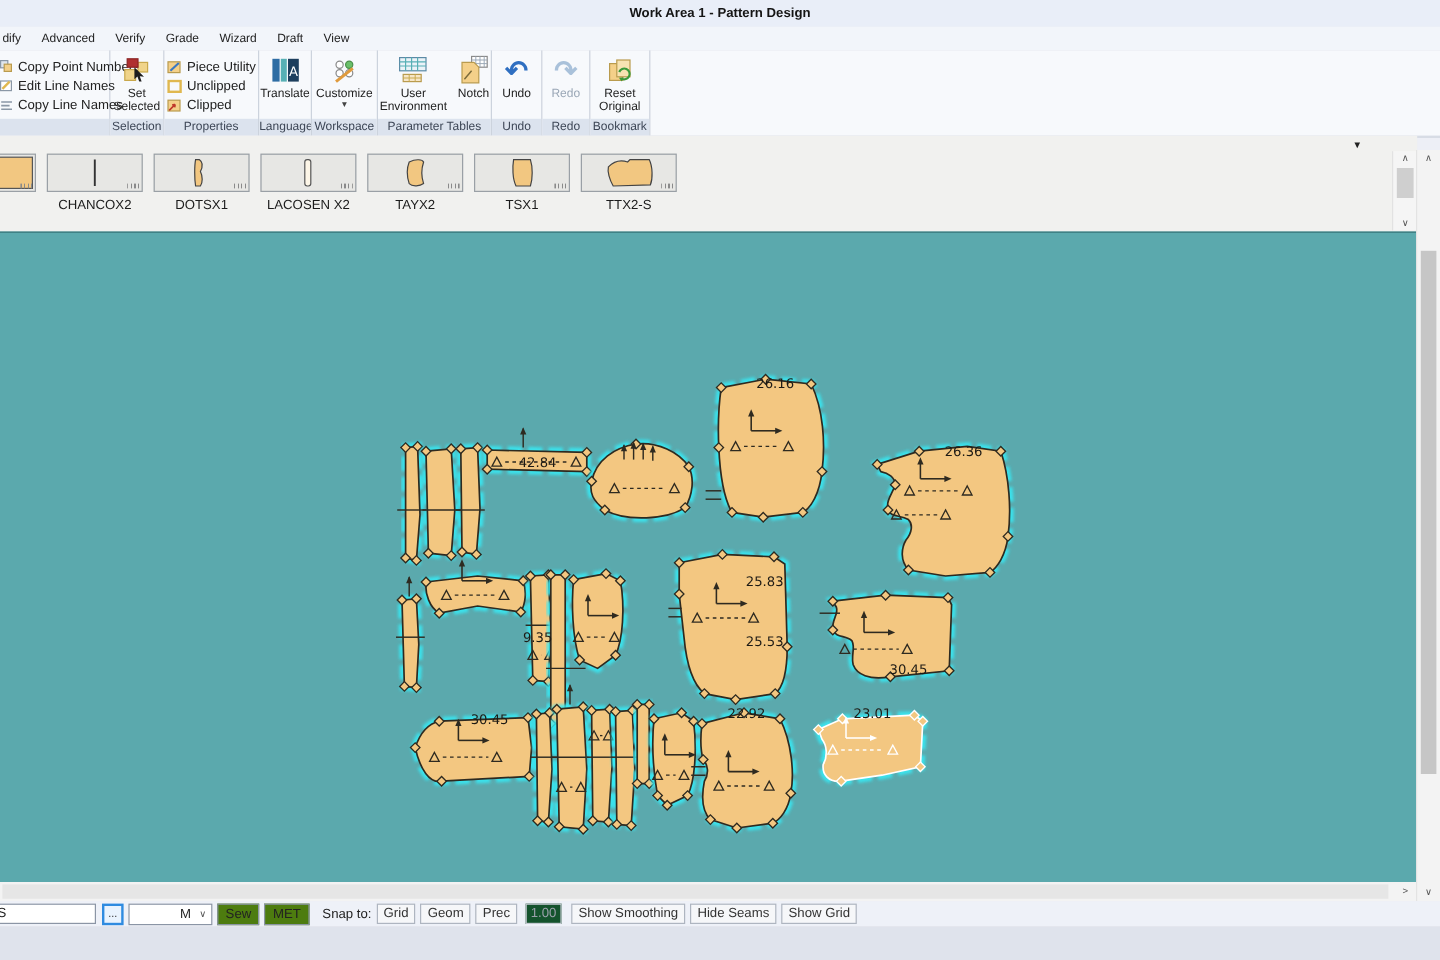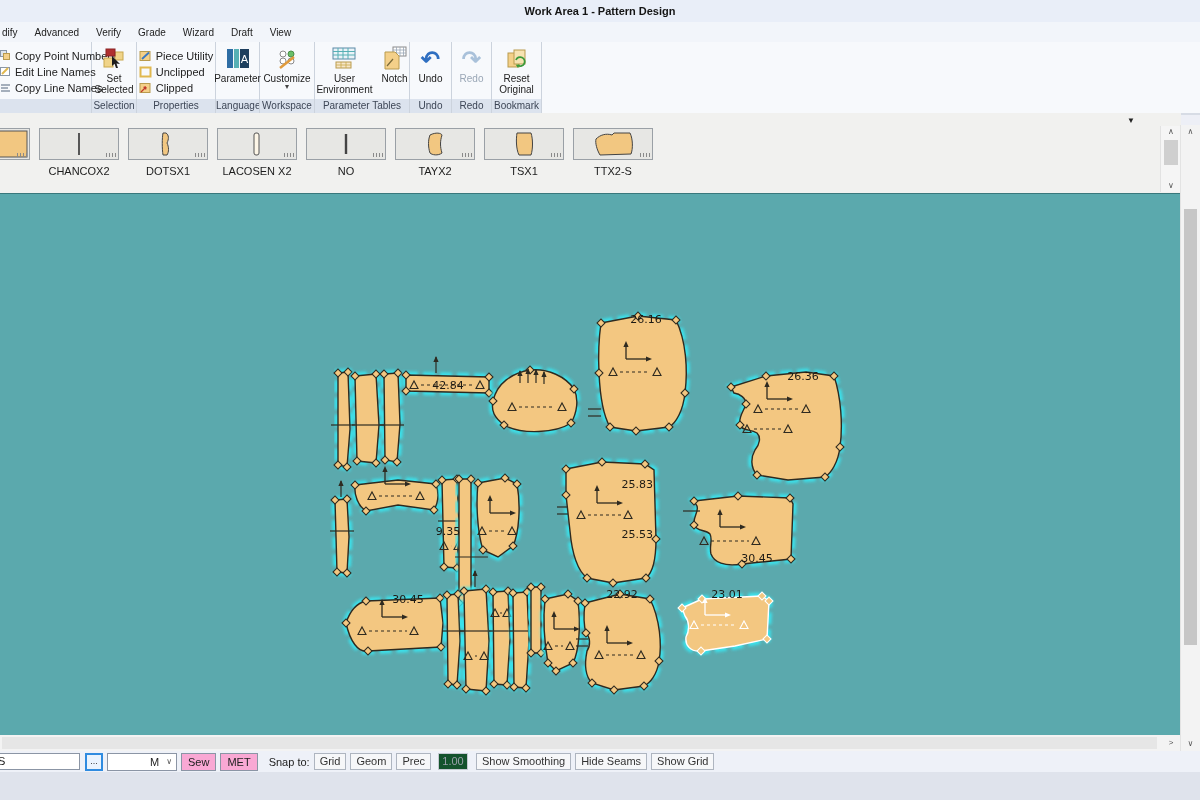--- a/index.html
+++ b/index.html
@@ -57,21 +57,21 @@
 
   
   .statusbar{position:absolute;top:751px;left:0;right:0;height:21px;background:#eef1f8;display:flex;align-items:center;font-size:11px;}
   .sinput{width:86px;height:17px;border:1px solid #8b95a5;background:#fff;font-size:11px;line-height:15px;padding:0 3px;
     margin-left:-6px;box-sizing:border-box;}
   .browse{width:18px;height:18px;border:2px solid #2f8be0;background:#e9f3fe;font-size:9px;line-height:12px;text-align:center;
     margin-left:5px;box-sizing:border-box;color:#333;}
   .sselect{width:70px;height:18px;border:1px solid #8b95a5;background:#fff;margin-left:4px;display:flex;align-items:center;
     justify-content:flex-end;padding:0 4px;gap:7px;box-sizing:border-box;}
   .sselect .chev{font-size:8px;color:#555;}
-  .sbtn{height:18px;border:1px solid #8b95a5;background:#f9a8d4;padding:0 6px;line-height:16px;margin-left:4px;box-sizing:border-box;}
+  .sbtn{height:18px;border:1px solid #8b95a5;background:#4d7c0f;padding:0 6px;line-height:16px;margin-left:4px;box-sizing:border-box;}
   .snaplbl{margin-left:11px;margin-right:0;}
   .snapbtn{height:17px;border:1px solid #aeb5c0;background:#f6f7f9;padding:0 5px;line-height:15px;margin-left:4px;color:#333;box-sizing:border-box;}
   .prec{width:30px;height:17px;border:1px solid #c4c9d1;background:#14532d;color:#9aa0ab;text-align:center;line-height:15px;margin-left:7px;box-sizing:border-box;}
   .tgl{margin-left:8px;}
   .footline{position:absolute;top:790px;left:0;right:0;height:1px;background:#dfe2ec;}
 
   
   .micon{flex:0 0 auto;display:inline-flex;}
 </style>
 </head>
@@ -182,21 +182,21 @@
       <div class="gbody">
         <div class="bigbtn">
           <span class="bicon">
             <svg width="26" height="24">
                 <rect x="2" y="2" width="6" height="19" fill="#2e6da4"></rect>
                 <rect x="9" y="2" width="5" height="19" fill="#57b0b5"></rect>
                 <rect x="15" y="2" width="9" height="19" fill="#1d3f5e"></rect>
                 <text x="19.5" y="16" font-size="11" fill="#fff" text-anchor="middle" font-family="DejaVu Sans">A</text>
               </svg>
             </span>
-          <span>Parameter</span>
+          <span>Translate</span>
         </div>
       </div>
       <div class="glabel">Language</div>
     </div>
 
     <div class="rgroup" style="width:55px">
       <div class="gbody">
         <div class="bigbtn">
           <span class="bicon">
             <svg width="22" height="22">
@@ -310,29 +310,20 @@
         <div class="tlabel">DOTSX1</div>
       </div>
       <div class="thumb">
         <div class="tbox">
           <svg width="78" height="30">
               <rect x="36" y="4" width="5" height="22" rx="2" fill="#fdf6e7" stroke="#555"></rect>
             </svg>
           <span class="grip"></span>
         </div>
         <div class="tlabel">LACOSEN X2</div>
-      </div>
-      <div class="thumb">
-        <div class="tbox">
-          <svg width="78" height="30">
-              <line x1="39" y1="5" x2="39" y2="25" stroke="#444" stroke-width="2.4"></line>
-            </svg>
-          <span class="grip"></span>
-        </div>
-        <div class="tlabel">NO</div>
       </div>
       <div class="thumb">
         <div class="tbox">
           <svg width="78" height="30">
               <path d="M34,6 C40,3 45,4 46,6 C44,12 44,18 46,24 C42,27 36,26 34,24 C32,18 32,11 34,6 Z" fill="#f2c781" stroke="#444"></path>
             </svg>
           <span class="grip"></span>
         </div>
         <div class="tlabel">TAYX2</div>
       </div>

